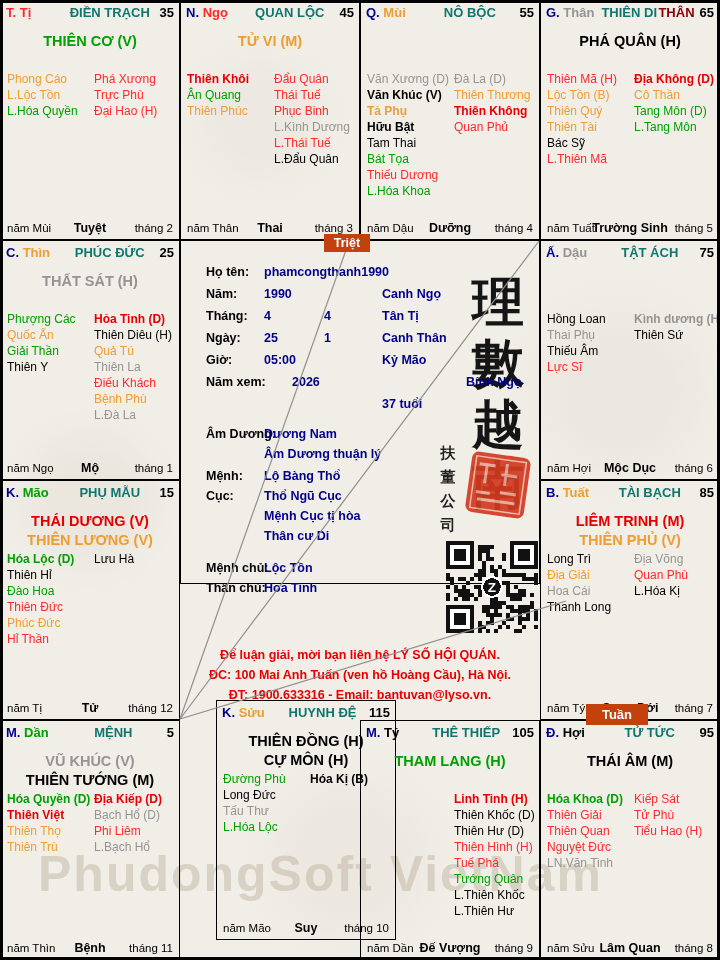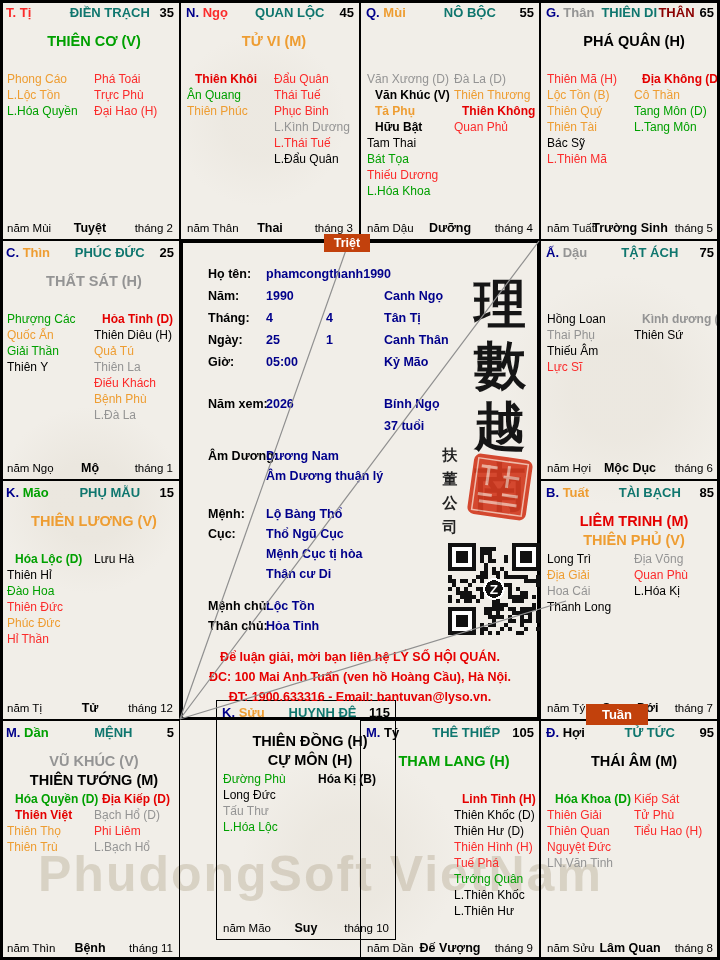--- a/index.html
+++ b/index.html
@@ -8,39 +8,39 @@
   .board::before{content:"";position:absolute;inset:0;z-index:0;
     background:
       radial-gradient(circle 130px at 90px 500px, rgba(198,188,168,.14) 30%, transparent 72%),
       radial-gradient(circle 160px at 620px 390px, rgba(198,188,168,.12) 30%, transparent 72%),
       radial-gradient(circle 150px at 350px 860px, rgba(198,188,168,.12) 30%, transparent 72%),
       radial-gradient(circle 120px at 260px 120px, rgba(198,188,168,.10) 30%, transparent 72%);}
   .frame{position:absolute;inset:0;border:3px solid #000;z-index:9;pointer-events:none;}
   .wm{position:absolute;left:38px;top:845px;z-index:1;font-size:50px;font-weight:bold;
     letter-spacing:2px;color:rgba(186,176,153,.45);white-space:nowrap;}
   .cell{position:absolute;width:180px;height:240px;border:1px solid #000;box-sizing:border-box;z-index:2;}
-  .center{position:absolute;left:180px;top:240px;width:360px;height:480px;border:3px solid #000000;
+  .center{position:absolute;left:180px;top:240px;width:360px;height:344px;border:1px solid #000000;
     box-sizing:border-box;z-index:3;}
   .cell-head{position:absolute;top:4px;left:5px;right:5px;display:flex;align-items:baseline;
     font-weight:bold;font-size:13px;white-space:nowrap;justify-content:center;}
   .canchi{min-width:54px;}
   .house{flex:1;text-align:center;color:#0f766e;}
   .extra{color:#8b0000;margin-right:5px;}
   .num{text-align:right;color:#000;}
   .mains{position:absolute;top:31px;left:0;right:0;text-align:center;font-weight:bold;
     font-size:14.5px;line-height:19px;white-space:nowrap;}
   .stars{position:absolute;top:70px;font-size:12px;line-height:16px;white-space:nowrap;}
   .sl{left:6px;}
   .sr{left:93px;}
   .cell-foot{position:absolute;bottom:5px;left:6px;right:6px;font-size:11.5px;color:#000;white-space:nowrap;}
   .fy{float:left;}
   .fm{float:right;}
   .fs{position:absolute;left:0;right:0;top:-1px;text-align:center;font-weight:bold;font-size:12.5px;}
   .c-o{color:#ee9d32;} .c-g{color:#00a000;} .c-r{color:#fb2b2b;} .c-R{color:#e40000;}
-  .c-y{color:#949494;} .c-k{color:#000000;} .c-n{color:#00008b;} .c-b{font-weight:bold;padding-left:8px;}
+  .c-y{color:#949494;} .c-k{color:#000000;} .c-n{color:#00008b;} .c-b{font-weight:bold;}
   .info{position:absolute;top:24px;left:25px;right:4px;font-size:12.5px;font-weight:bold;white-space:nowrap;z-index:2;}
   .irow{display:flex;}
   .h22{height:22px;} .h20{height:20px;}
   .irow .lb{width:58px;color:#000;}
   .irow .v{color:#00008b;}
   .irow.grid .v1{width:60px;}
   .irow.grid .v2{width:58px;}
   .contact{position:absolute;top:404px;left:4px;right:4px;text-align:center;z-index:2;
     font-size:12.5px;font-weight:bold;line-height:20px;color:#e60000;white-space:nowrap;}
   .callig{position:absolute;left:278px;top:30px;width:78px;text-align:center;z-index:1;}
@@ -91,41 +91,41 @@
           <span class="v v1">25</span>
           <span class="v v2">1</span>
           <span class="v cc">Canh Thân</span>
         </div>
         <div class="irow grid h22">
           <span class="lb">Giờ:</span>
           <span class="v v1">05:00</span>
           <span class="v v2"></span>
           <span class="v cc">Kỷ Mão</span>
         </div>
-        <div class="irow grid h22" style="margin-top: 20px;">
+        <div class="irow grid h22" style="margin-top: 0; gap: 28px;">
           <span class="lb">Năm xem:</span>
           <span class="v v1">2026</span>
           <span class="v v2"></span>
           <span class="v cc">Bính Ngọ</span>
         </div>
         <div class="irow grid h22">
           <span class="lb"></span>
           <span class="v v1"></span>
           <span class="v v2"></span>
           <span class="v cc">37 tuổi</span>
         </div>
         <div class="irow h20" style="margin-top: 8px;">
           <span class="lb">Âm Dương:</span>
           <span class="v v1">Dương Nam</span>
         </div>
         <div class="irow h20">
           <span class="lb"></span>
           <span class="v v1">Âm Dương thuận lý</span>
         </div>
-        <div class="irow h20" style="margin-top: 18px;">
+        <div class="irow h20" style="margin-top: 2px;">
           <span class="lb">Mệnh:</span>
           <span class="v v1">Lộ Bàng Thổ</span>
         </div>
         <div class="irow h20">
           <span class="lb">Cục:</span>
           <span class="v v1">Thổ Ngũ Cục</span>
         </div>
         <div class="irow h20">
           <span class="lb"></span>
           <span class="v v1">Mệnh Cục tị hòa</span>
@@ -343,21 +343,21 @@
       </div>
       <div class="mains">
         <div class="c-g c-b">THIÊN CƠ (V)</div>
       </div>
       <div class="stars sl">
         <div class="c-o">Phong Cáo</div>
         <div class="c-o">L.Lộc Tồn</div>
         <div class="c-g">L.Hóa Quyền</div>
       </div>
       <div class="stars sr">
-        <div class="c-r">Phá Toái</div>
+        <div class="c-r">Phá Xương</div>
         <div class="c-r">Trực Phù</div>
         <div class="c-r">Đại Hao (H)</div>
       </div>
       <div class="cell-foot">
         <span class="fy">năm Mùi</span>
         <span class="fs">Tuyệt</span>
         <span class="fm">tháng 2</span>
       </div>
     </div>
     <div class="cell" style="left: 180px; top: 0px;">
@@ -500,20 +500,21 @@
         <span class="fm">tháng 6</span>
       </div>
     </div>
     <div class="cell" style="left: 0px; top: 480px;">
       <div class="cell-head">
         <span class="canchi"><span class="c-n">K.</span> <span class="c-g">Mão</span></span>
         <div class="house">PHỤ MẪU</div>
         <span class="num">15</span>
       </div>
       <div class="mains">
+        <div class="c-R c-b">THÁI DƯƠNG (V)</div>
         <div class="c-o c-b">THIÊN LƯƠNG (V)</div>
       </div>
       <div class="stars sl">
         <div class="c-g c-b">Hóa Lộc (D)</div>
         <div class="c-k">Thiên Hỉ</div>
         <div class="c-g">Đào Hoa</div>
         <div class="c-r">Thiên Đức</div>
         <div class="c-o">Phúc Đức</div>
         <div class="c-r">Hỉ Thần</div>
       </div>

